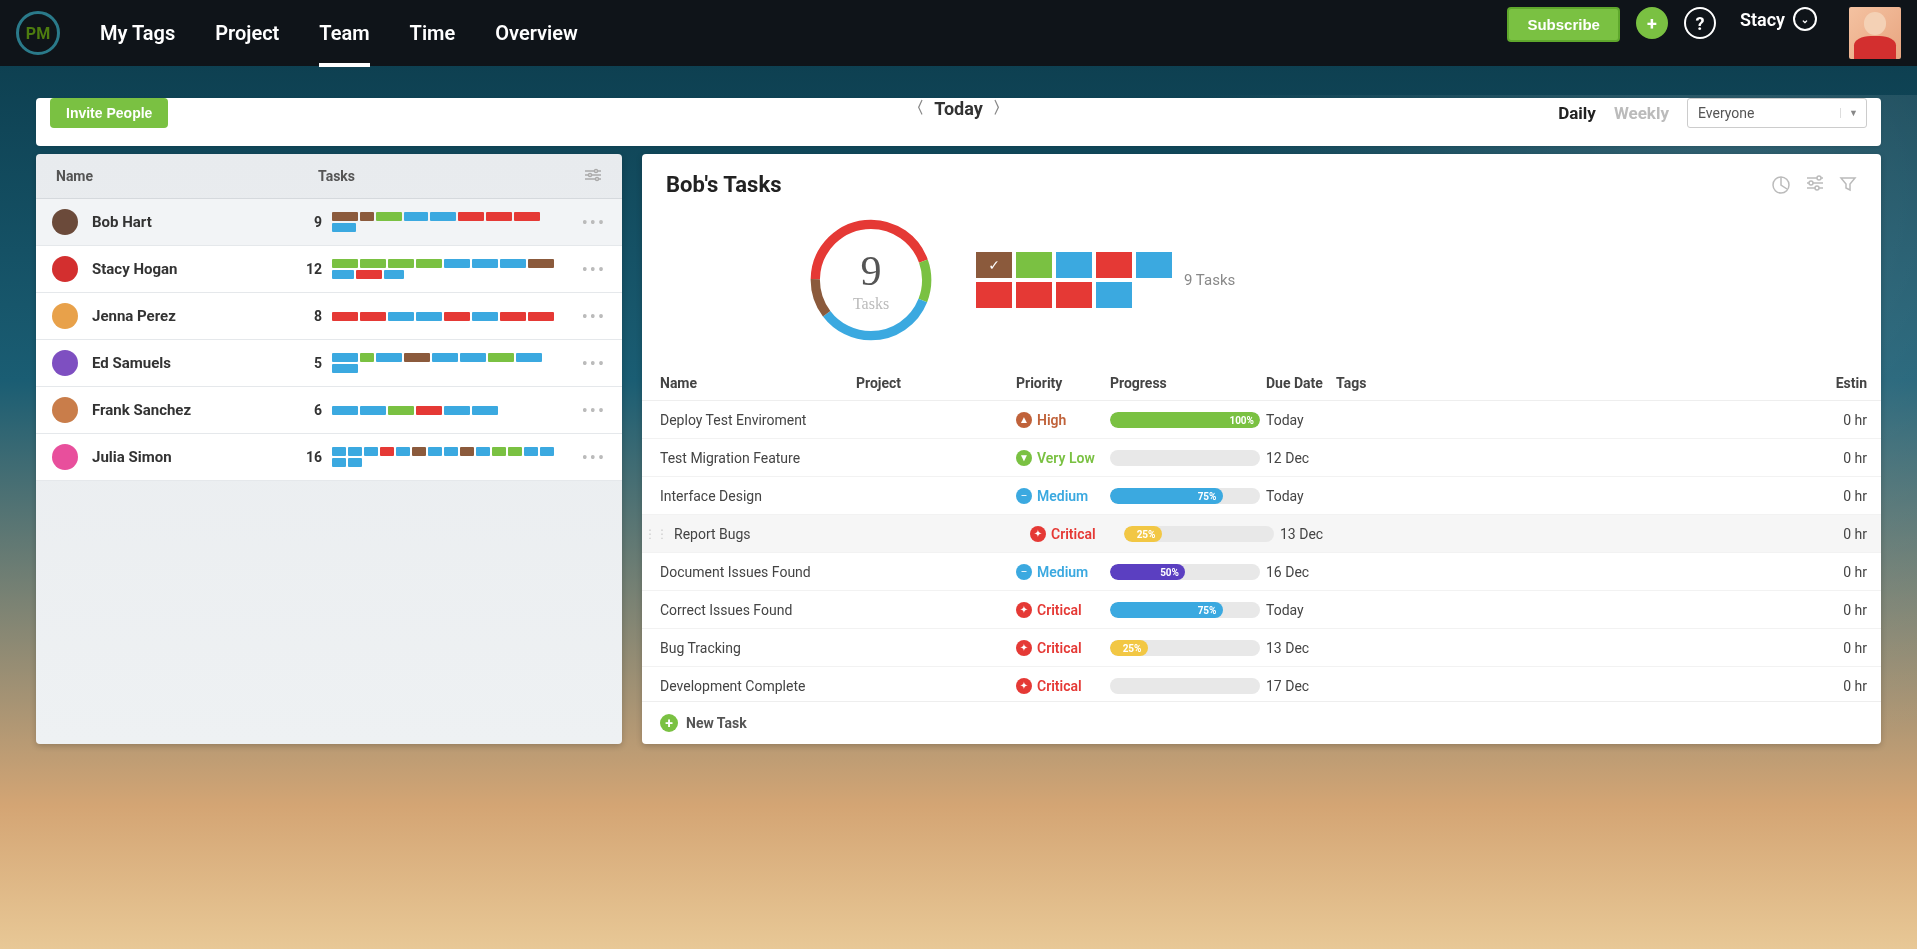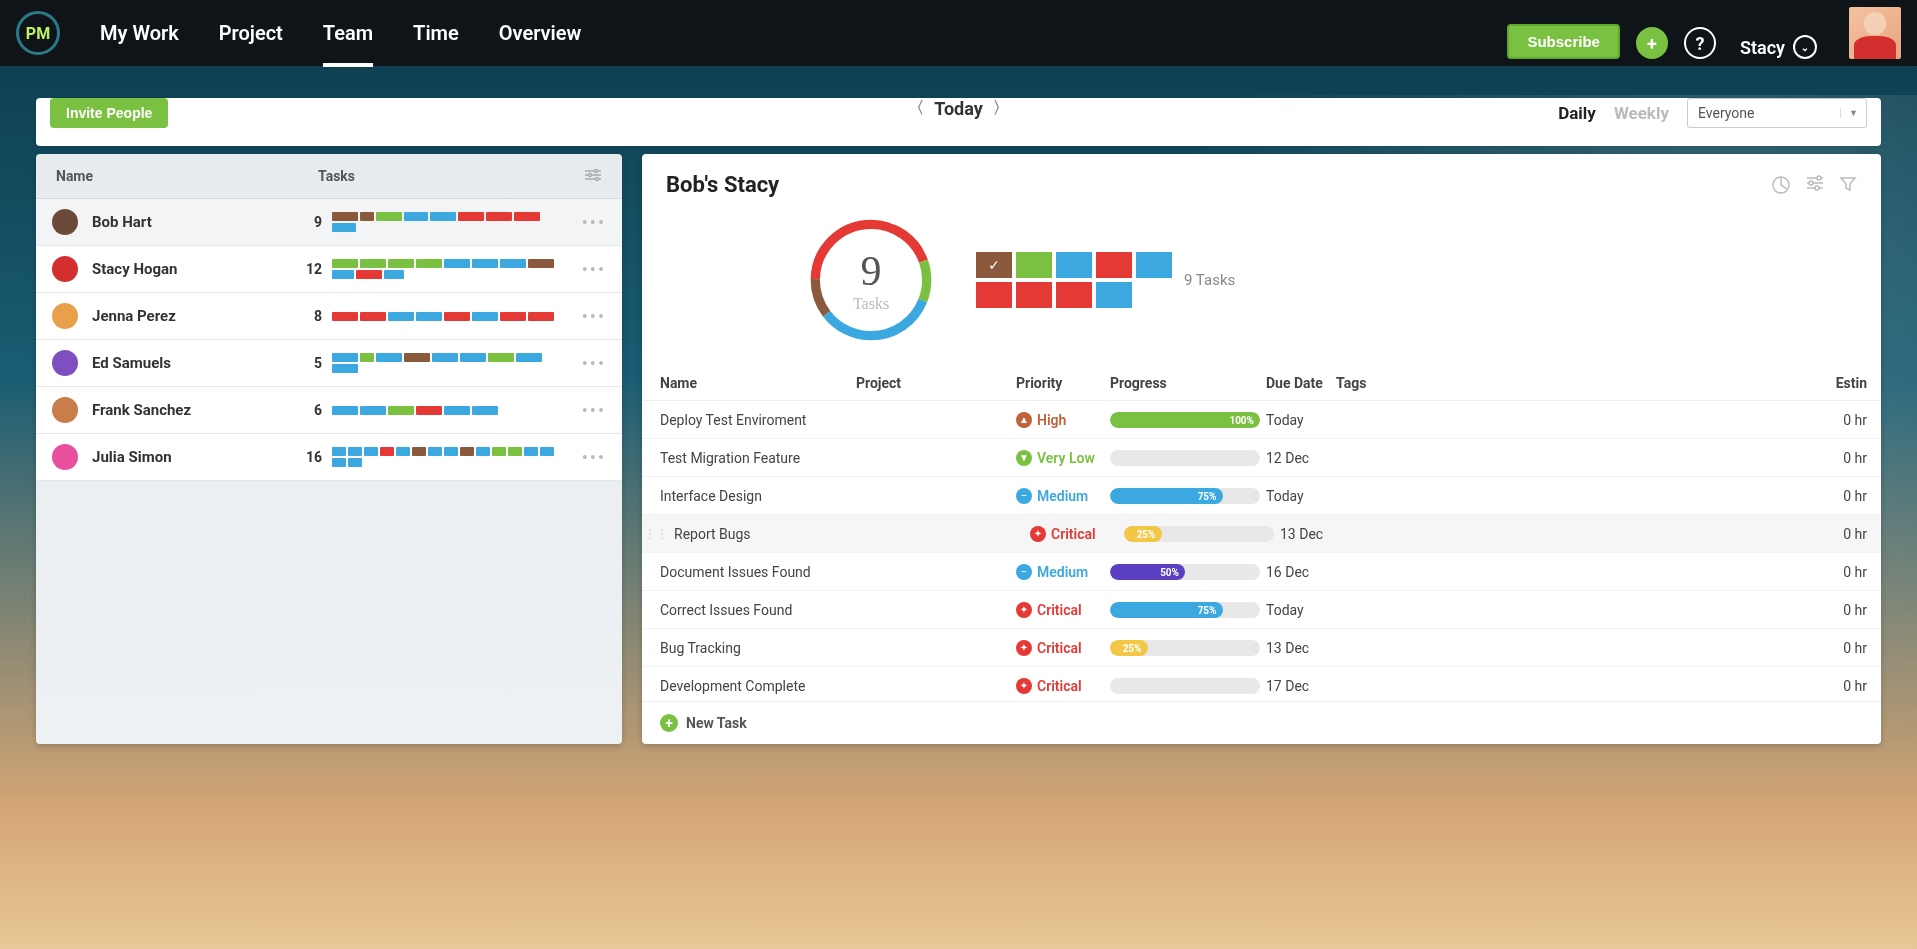--- a/index.html
+++ b/index.html
@@ -2,25 +2,25 @@
 <html><head>
 <meta charset="utf-8">
 <style>
 * { box-sizing: border-box; margin: 0; padding: 0; }
 body { font-family: -apple-system, BlinkMacSystemFont, "Segoe UI", Roboto, Helvetica, Arial, sans-serif; background: #0a0e14; overflow: hidden; width: 1917px; height: 949px; position: relative; }
 .bg-image { position: absolute; top: 0; left: 0; width: 100%; height: 100%; background: linear-gradient(180deg, #0b3a4a 0%, #1a5d73 40%, #d4a574 85%, #e8c896 100%); z-index: 0; }
 .bg-image::before { content:""; position:absolute; top:10%; left:0; width:100%; height:70%; background: radial-gradient(circle at 90% 20%, rgba(255,255,255,0.15) 0%, transparent 30%); }
 
 
 .topnav { position: relative; z-index: 2; height: 66px; background: #0f1419; display: flex; align-items: center; padding: 0 16px; color: #fff; }
-.logo { width: 44px; height: 44px; border-radius: 50%; border: 3px solid #2a7a8a; display: flex; align-items: center; justify-content: center; font-weight: 700; color: #bef264; font-size: 16px; margin-right: 40px; }
+.logo { width: 44px; height: 44px; border-radius: 50%; border: 3px solid #2a7a8a; display: flex; align-items: center; justify-content: center; font-weight: 700; color: #4d7c0f; font-size: 16px; margin-right: 40px; }
 .nav-links { display: flex; gap: 40px; }
 .nav-link { font-size: 20px; font-weight: 600; color: #fff; cursor: pointer; padding-bottom: 18px; margin-bottom: -22px; }
 .nav-link.active { border-bottom: 4px solid #fff; }
-.nav-right { margin-left: auto; display: flex; align-items: flex-end; gap: 16px; }
+.nav-right { margin-left: auto; display: flex; align-items: flex-start; gap: 16px; }
 .subscribe-btn { background: #7ac142; border: 2px solid #5fa82c; color: #fff; font-weight: 700; padding: 7px 18px; border-radius: 4px; cursor: pointer; font-size: 15px; }
 .circle-btn { width: 32px; height: 32px; border-radius: 50%; border: 2px solid #fff; display: flex; align-items: center; justify-content: center; color: #fff; cursor: pointer; font-size: 18px; font-weight:700; }
 .circle-btn.green { background: #7ac142; border-color: #7ac142; }
 .user-menu { display: flex; align-items: center; gap: 8px; cursor: pointer; font-size: 18px; font-weight: 600; margin-left: 8px; }
 .chevron-circle { width: 24px; height: 24px; border: 2px solid #fff; border-radius: 50%; display: flex; align-items: center; justify-content: center; font-size: 10px; }
 .avatar-img { width: 52px; height: 52px; background: linear-gradient(135deg,#f4c2a1,#e8a580); border-radius: 2px; margin-left: 16px; position:relative; overflow:hidden; }
 .avatar-img::after{content:"";position:absolute;bottom:0;left:10%;width:80%;height:45%;background:#d32f2f;border-radius:40% 40% 0 0;}
 .avatar-img::before{content:"";position:absolute;top:10%;left:28%;width:44%;height:44%;background:#f4d1b5;border-radius:50%;}
 
 
@@ -104,21 +104,21 @@
 svg { display:block; }
 </style>
 </head>
 <body>
 
 <div class="bg-image"></div>
 
 <div class="topnav">
   <div class="logo">PM</div>
   <div class="nav-links" id="nav-links">
-      <div class="nav-link">My Work</div>
+      <div class="nav-link">My Tags</div>
       <div class="nav-link">Project</div>
       <div class="nav-link active">Team</div>
       <div class="nav-link">Time</div>
       <div class="nav-link">Overview</div>
     </div>
   <div class="nav-right">
     <button class="subscribe-btn">Subscribe</button>
     <div class="circle-btn green">
       <span>+</span>
     </div>
@@ -273,21 +273,21 @@
             <div class="seg" style="background: rgb(59, 169, 224); width: 14px;"></div>
             <div class="seg" style="background: rgb(59, 169, 224); width: 14px;"></div>
           </div>
           <div class="row-more">•••</div>
         </div>
       </div>
   </div>
 
   <div class="panel-right">
     <div class="right-header">
-      <div class="right-title">Bob's Stacy</div>
+      <div class="right-title">Bob's Tasks</div>
       <div class="right-icons">
         <span>
             <svg width="20" height="20" viewBox="0 0 20 20">
               <circle cx="10" cy="10" r="8" fill="none" stroke="#bbb" stroke-width="1.5"></circle>
               <path d="M10 2 L10 10 L16 14" fill="none" stroke="#bbb" stroke-width="1.5"></path>
             </svg>
           </span>
         <span>
             <svg width="20" height="16" viewBox="0 0 20 16">
               <g stroke="#bbb" stroke-width="1.5" fill="none">

